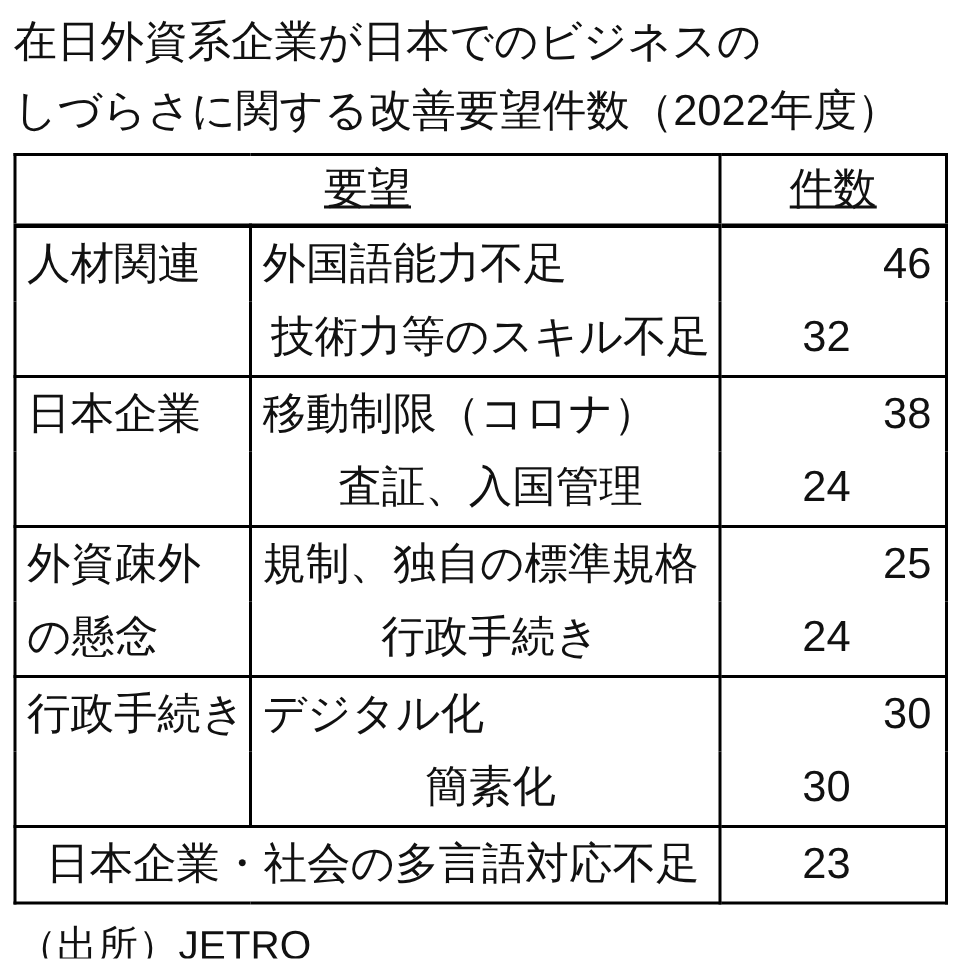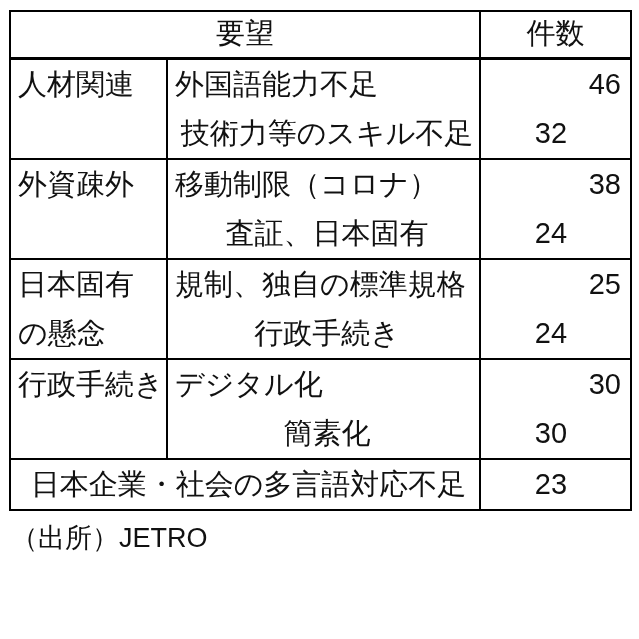--- a/index.html
+++ b/index.html
@@ -35,20 +35,21 @@
     border: 2px solid #000;
     padding: 0;
     font-size: 29px;
     color: #111;
   }
   thead th {
     height: 47px;
     text-align: center;
     vertical-align: middle;
     border-bottom: 3px solid #000;
+    text-decoration: underline;
   }
   tbody td { height: 49px; vertical-align: middle; margin-top: 48px; }
 
   td.cat {
     vertical-align: top;
     line-height: 49px;
     padding-left: 7px;
     white-space: pre-line;
   }
   td.item { padding-left: 7px; line-height: 49px; }
@@ -62,20 +63,24 @@
     font-size: 27px;
     margin: 9px 0 0 2px;
     color: #111;
   }
 </style>
 </head>
 <body>
 
 <div class="page">
 
+  <div class="title">
+    <div>在日外資系企業が日本でのビジネスの</div>
+    <div>しづらさに関する改善要望件数（2022年度）</div>
+  </div>
 
   <table class="req-table">
     <colgroup>
         <col class="c1">
         <col class="c2">
         <col class="c3">
       </colgroup>
     <thead>
       <tr>
         <th colspan="2">要望</th>
@@ -88,31 +93,31 @@
         <td class="cat" rowspan="2">人材関連</td>
         <td class="item">外国語能力不足</td>
         <td class="num">46</td>
       </tr>
       <tr class="r2">
         <td class="item">技術力等のスキル不足</td>
         <td class="num">32</td>
       </tr>
 
       <tr class="r1">
-        <td class="cat" rowspan="2">外資疎外</td>
+        <td class="cat" rowspan="2">日本企業</td>
         <td class="item">移動制限（コロナ）</td>
         <td class="num">38</td>
       </tr>
       <tr class="r2">
-        <td class="item">査証、日本固有</td>
+        <td class="item">査証、入国管理</td>
         <td class="num">24</td>
       </tr>
 
       <tr class="r1">
-        <td class="cat" rowspan="2">日本固有
+        <td class="cat" rowspan="2">外資疎外
 の懸念</td>
         <td class="item">規制、独自の標準規格</td>
         <td class="num">25</td>
       </tr>
       <tr class="r2">
         <td class="item">行政手続き</td>
         <td class="num">24</td>
       </tr>
 
       <tr class="r1">

